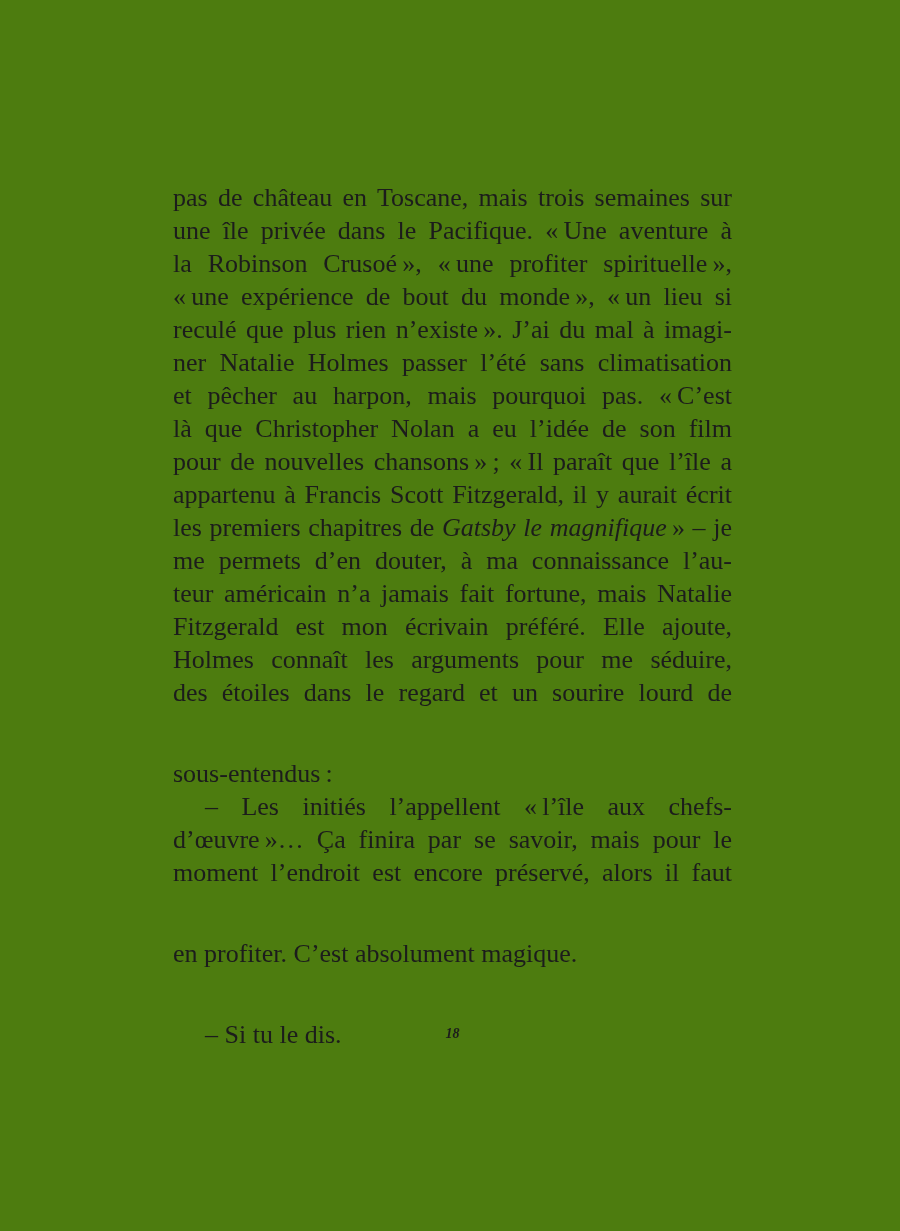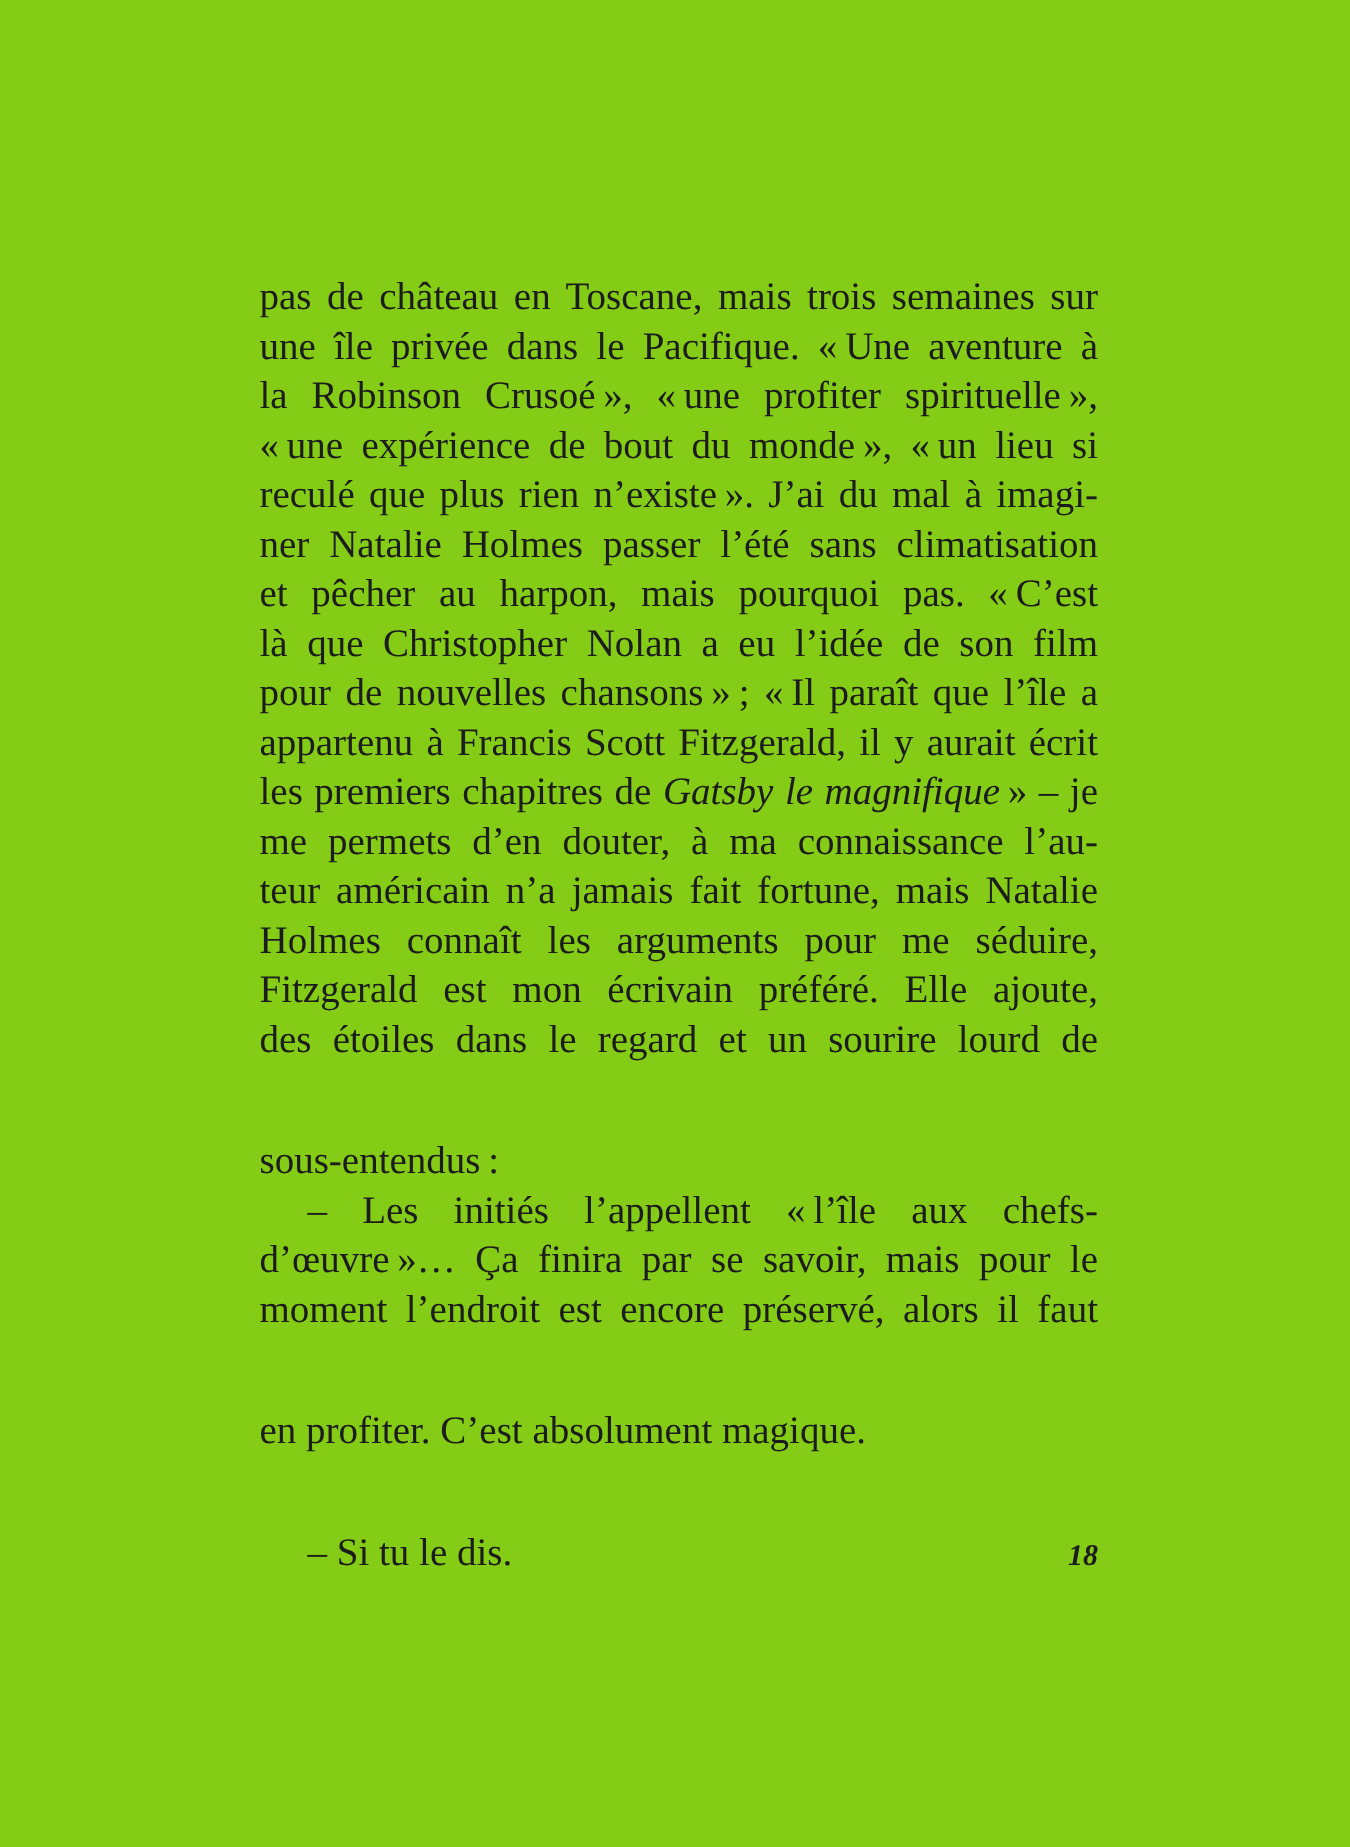--- a/index.html
+++ b/index.html
@@ -3,21 +3,21 @@
 <meta charset="utf-8">
 <style>
   html, body {
     margin: 0;
     padding: 0;
   }
   .page {
     position: relative;
     width: 900px;
     height: 1231px;
-    background: #84cc16;
+    background: #4d7c0f;
     overflow: hidden;
     font-family: "Liberation Serif", "DejaVu Serif", serif;
     text-decoration: underline;
   }
   .text-block {
     position: absolute;
     left: 173px;
     top: 181px;
     width: 559px;
     font-size: 26px;
@@ -39,22 +39,22 @@
     text-indent: 32px;
   }
   .it {
     font-style: italic;
   }
   .page-number {
     position: absolute;
     left: 173px;
     top: 1026px;
     width: 559px;
-    text-align: right;
-    font-size: 20px;
+    text-align: center;
+    font-size: 14px;
     font-weight: bold;
     font-style: italic;
     color: #1c1c1c;
   }
 </style>
 </head>
 <body>
 
 <div class="page">
   <div class="text-block">
@@ -64,22 +64,22 @@
       <div class="line"><span>« une expérience de bout du monde », « un lieu si</span></div>
       <div class="line"><span>reculé que plus rien n’existe ». J’ai du mal à imagi-</span></div>
       <div class="line"><span>ner Natalie Holmes passer l’été sans climatisation</span></div>
       <div class="line"><span>et pêcher au harpon, mais pourquoi pas. « C’est</span></div>
       <div class="line"><span>là que Christopher Nolan a eu l’idée de son film</span></div>
       <div class="line"><span>pour de nouvelles chansons » ; « Il paraît que l’île a</span></div>
       <div class="line"><span>appartenu à Francis Scott Fitzgerald, il y aurait écrit</span></div>
       <div class="line"><span>les premiers chapitres de </span><span class="it">Gatsby le magnifique</span><span> » – je</span></div>
       <div class="line"><span>me permets d’en douter, à ma connaissance l’au-</span></div>
       <div class="line"><span>teur américain n’a jamais fait fortune, mais Natalie</span></div>
+      <div class="line"><span>Fitzgerald est mon écrivain préféré. Elle ajoute,</span></div>
       <div class="line"><span>Holmes connaît les arguments pour me séduire,</span></div>
-      <div class="line"><span>Fitzgerald est mon écrivain préféré. Elle ajoute,</span></div>
       <div class="line"><span>des étoiles dans le regard et un sourire lourd de</span></div>
       <div class="line left"><span>sous-entendus :</span></div>
       <div class="line indent"><span>– Les initiés l’appellent « l’île aux chefs-</span></div>
       <div class="line"><span>d’œuvre »… Ça finira par se savoir, mais pour le</span></div>
       <div class="line"><span>moment l’endroit est encore préservé, alors il faut</span></div>
       <div class="line left"><span>en profiter. C’est absolument magique.</span></div>
       <div class="line left indent"><span>– Si tu le dis.</span></div>
     </div>
   <div class="page-number">18</div>
 </div>

